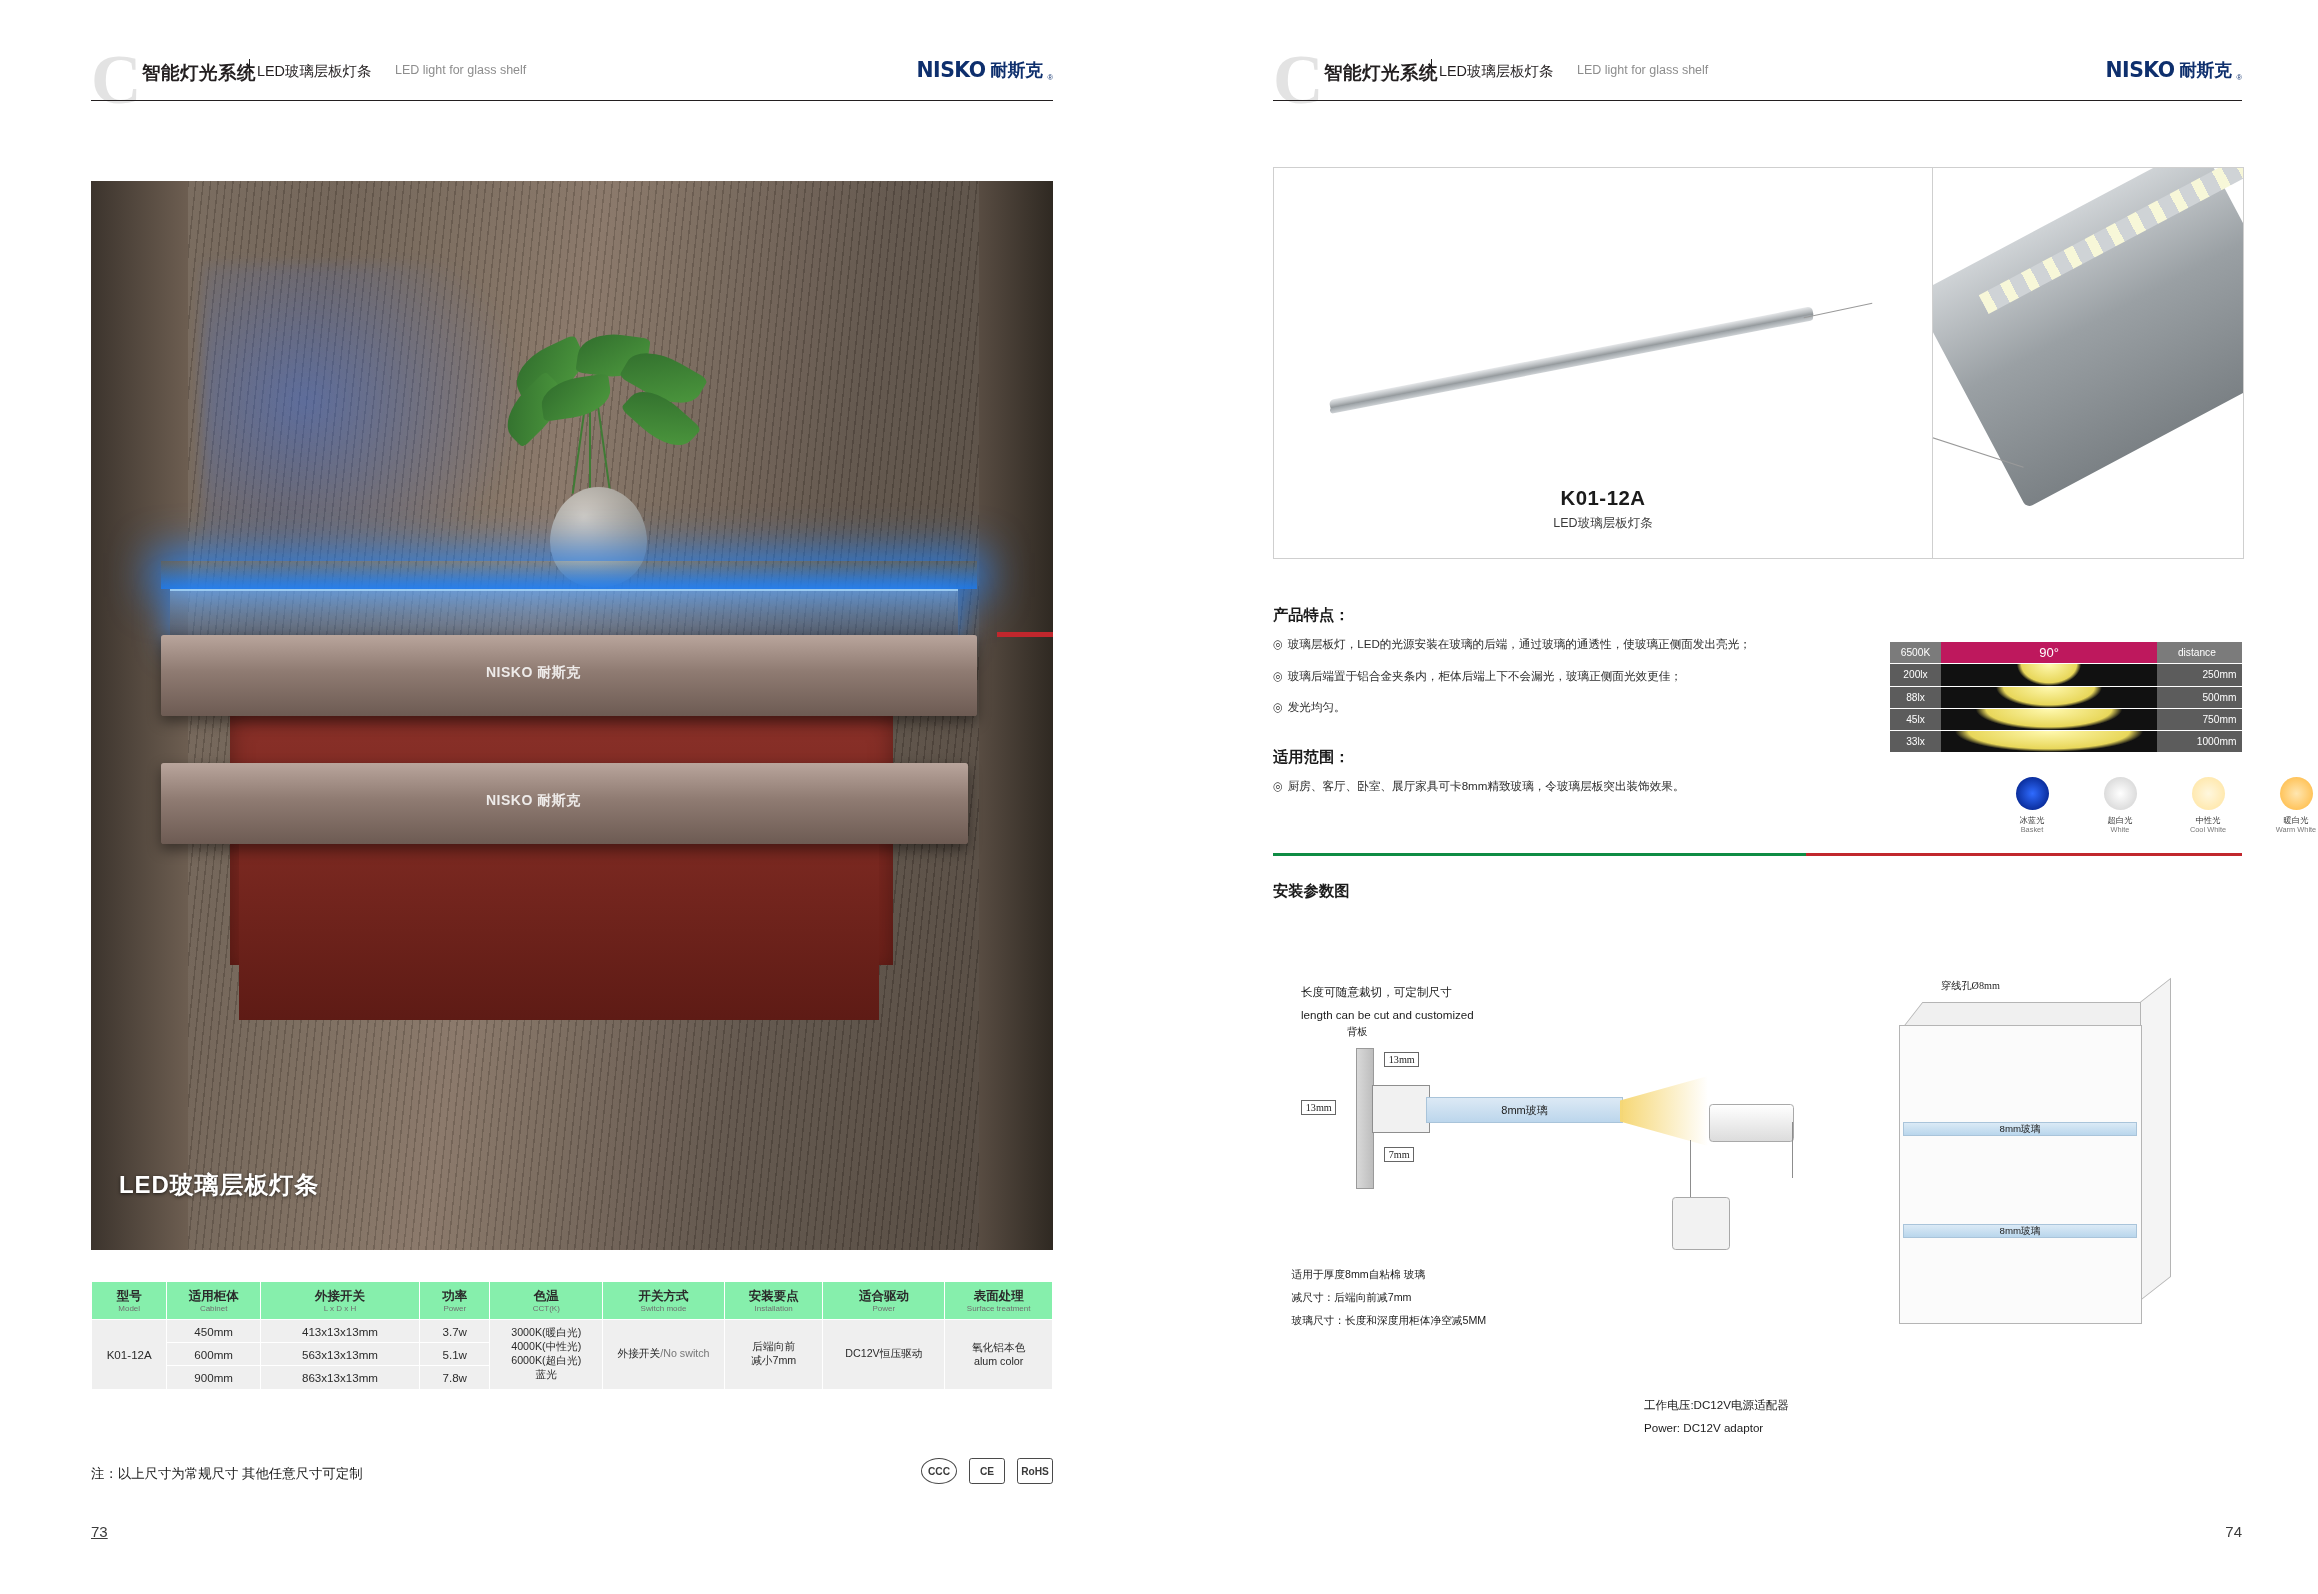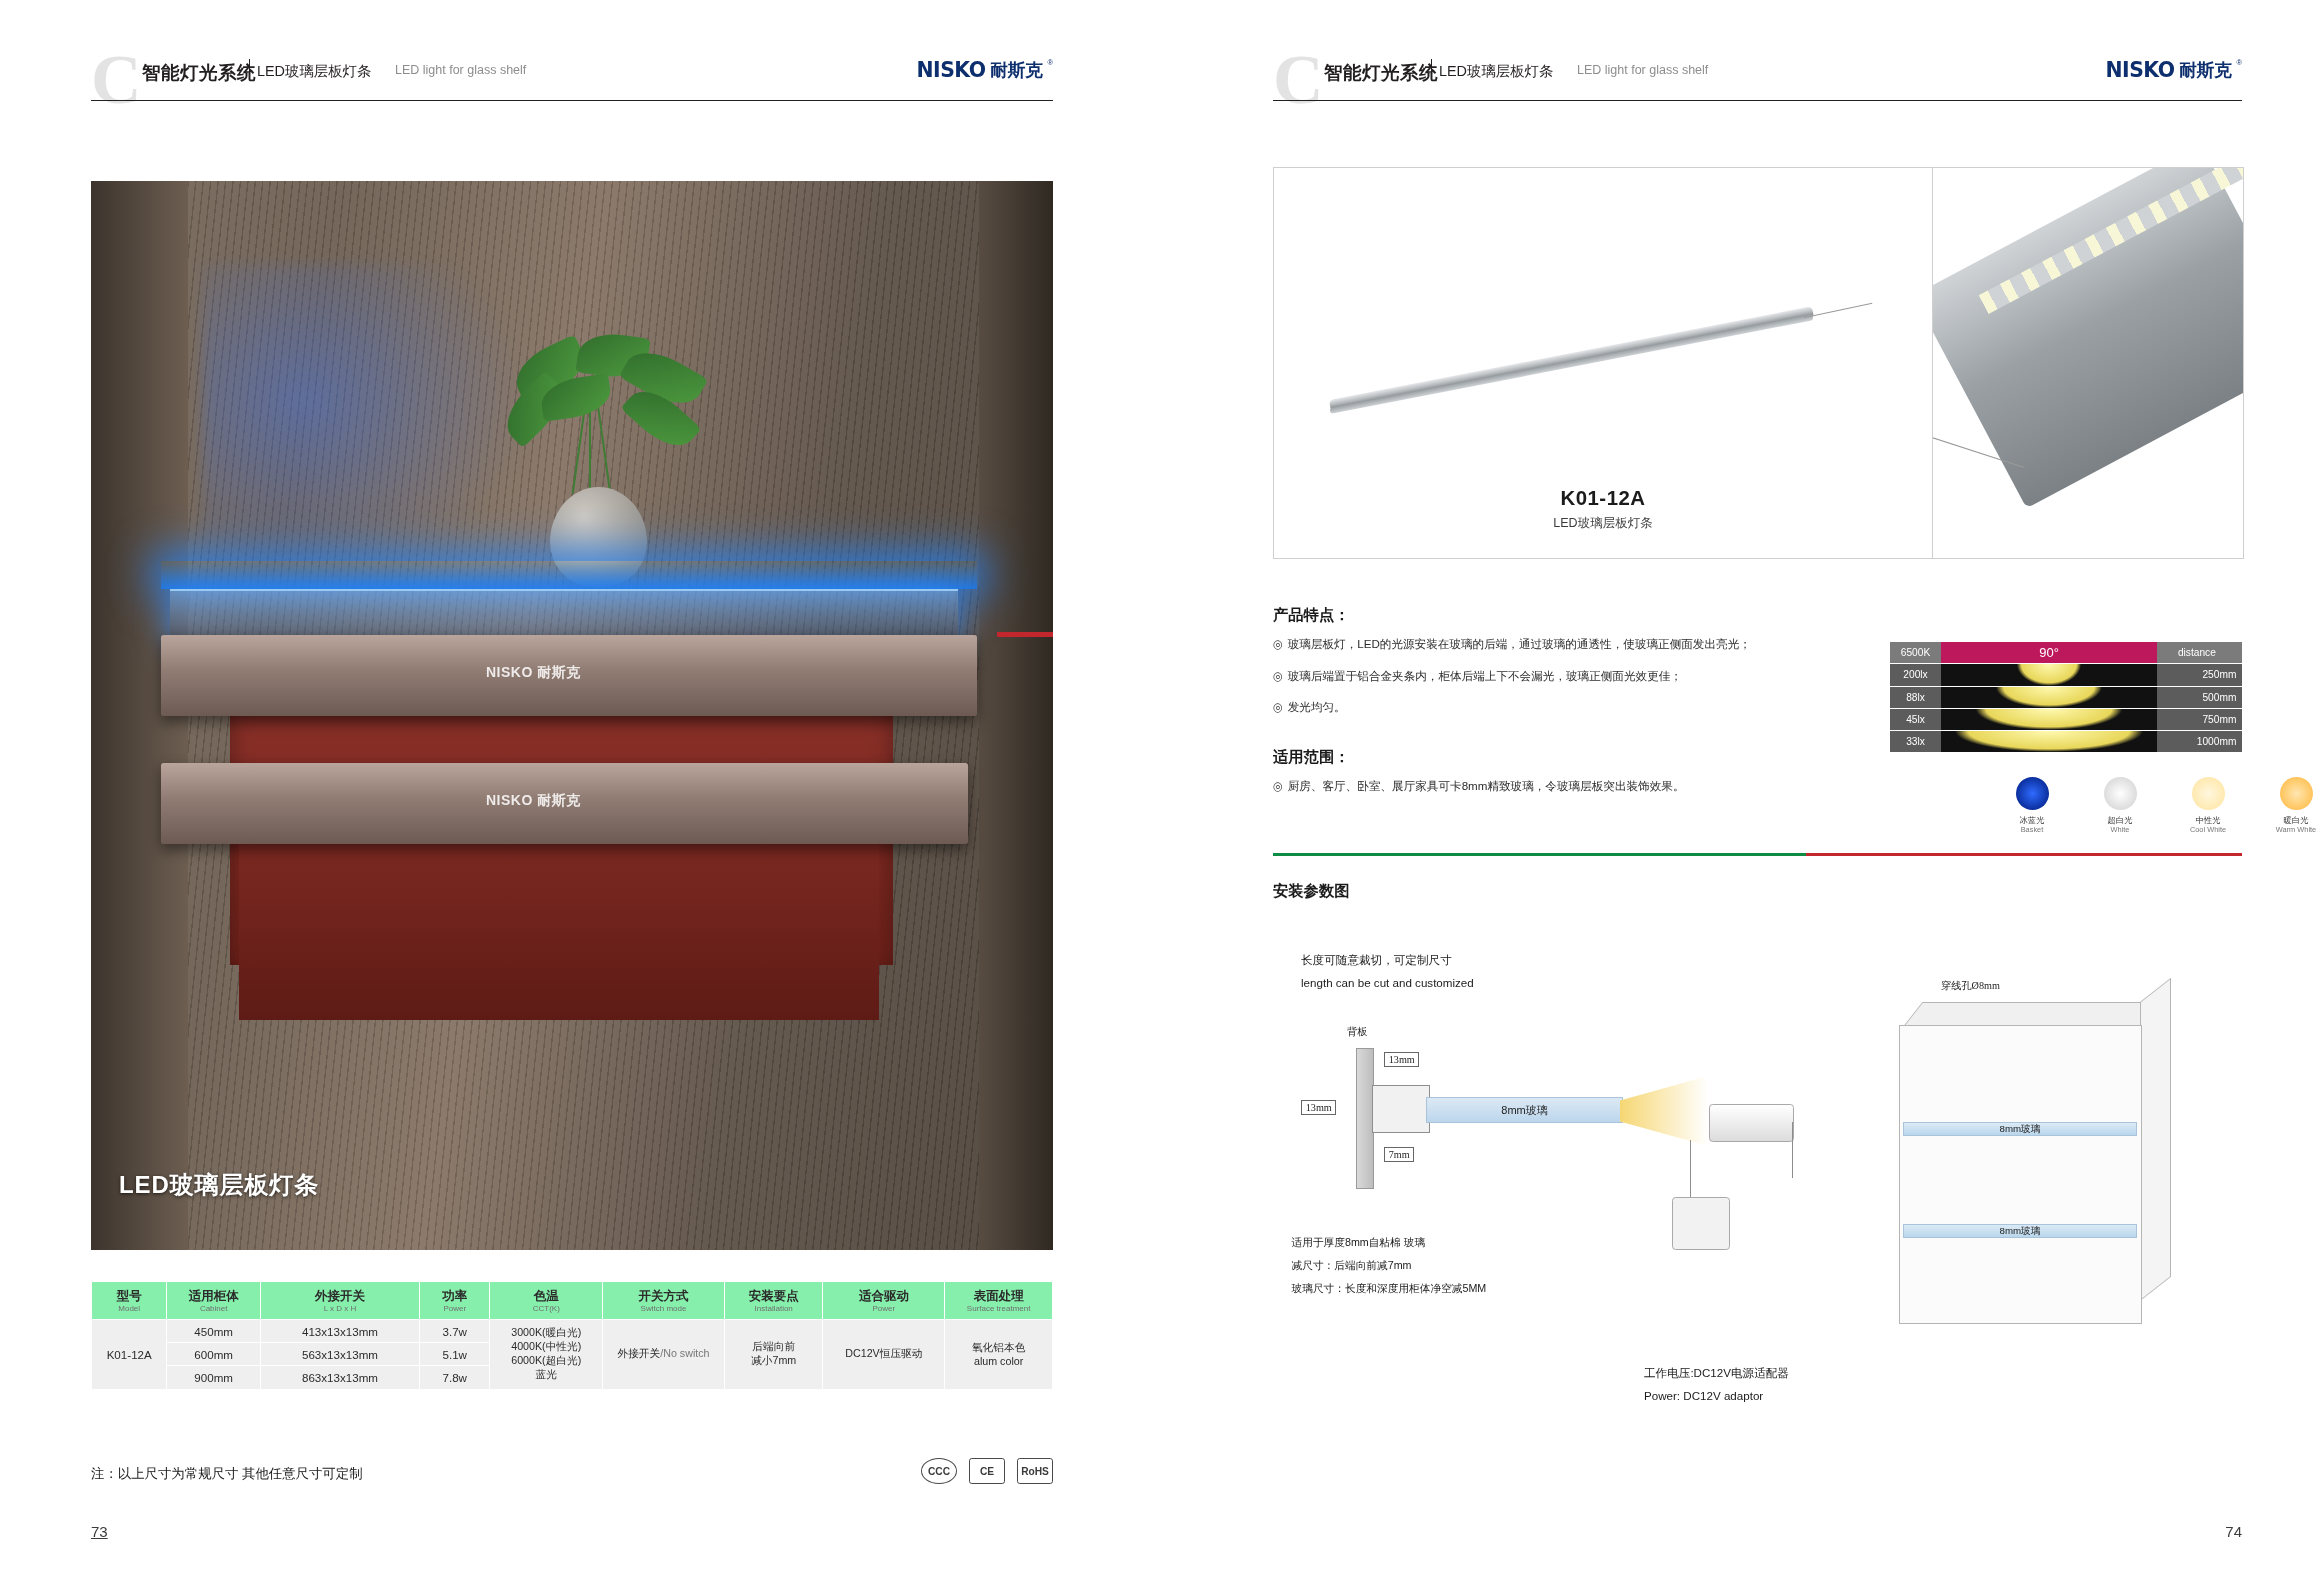--- a/index.html
+++ b/index.html
@@ -11,21 +11,21 @@
   .gutter{position:absolute;left:1167px;top:0;width:1.4px;height:1595px;background:#d2d2d2;}
 
   
   .hdr{position:absolute;top:55px;height:51px;}
   .hdr .cmark{position:absolute;left:0;top:-10.2px;font-size:70px;line-height:70px;color:#e3e3e3;font-weight:bold;font-family:"Liberation Serif",serif;}
   .hdr .h-cn{position:absolute;font-size:18.5px;font-weight:bold;color:#231f20;letter-spacing:0.5px;}
   .hdr .h-bar{position:absolute;width:1.4px;background:#231f20;}
   .hdr .h-sub-cn{position:absolute;font-size:14.4px;color:#231f20;}
   .hdr .h-sub-en{position:absolute;font-size:12.5px;color:#8d8d8d;}
   .hdr .rule{position:absolute;height:1.4px;background:#231f20;}
-  .logo{position:absolute;display:flex;align-items:flex-start;gap:4.6px;}
+  .logo{position:absolute;display:flex;align-items:flex-end;gap:4.6px;}
   .logo .nisko{font-size:20.4px;font-weight:bold;letter-spacing:-0.5px;color:#0e2f6d;font-family:"DejaVu Sans",sans-serif;}
   .logo .cn{font-size:17.6px;font-weight:bold;color:#0e2f6d;}
   .logo .reg{font-size:7.4px;color:#0e2f6d;vertical-align:super;}
 
   
   .photo{position:absolute;left:91px;top:181px;width:962px;height:1069px;overflow:hidden;
     background:linear-gradient(180deg,#6b5d52 0%,#5d5148 40%,#4a4038 100%);}
   .wood{position:absolute;inset:0;
     background:
       repeating-linear-gradient(96deg, rgba(0,0,0,0.13) 0px, rgba(0,0,0,0.13) 1.4px, rgba(255,255,255,0.04) 1.4px, rgba(255,255,255,0.04) 7.4px),
@@ -112,21 +112,21 @@
     background:linear-gradient(90deg,#f6d774,rgba(246,215,116,0));clip-path:polygon(0 35%,0 65%,100% 100%,100% 0);}
   .dimtxt{position:absolute;font-size:10.2px;color:#1d1d1d;font-family:Liberation Serif, serif;}
   .cabinet{position:absolute;left:598px;top:60px;width:306px;height:352px;}
   .cab-face{position:absolute;left:28px;top:28px;width:241px;height:297px;border:1.4px solid #b5b5b5;background:#fbfbfb;}
   .cab-top{position:absolute;left:28px;top:4.6px;width:241px;height:28px;background:#f0f0f0;border:1.4px solid #b5b5b5;transform:skewX(-38deg);transform-origin:bottom left;}
   .cab-side{position:absolute;left:269px;top:4.6px;width:29px;height:297px;background:#f4f4f4;border:1.4px solid #b5b5b5;transform:skewY(-38deg);transform-origin:top left;}
   .cab-shelf{position:absolute;height:12px;background:linear-gradient(180deg,#dbeaf6,#b9d6ec);border:0.9px solid #a9c4da;display:flex;align-items:center;justify-content:center;font-size:9.7px;color:#1d1d1d;}
   .adapter{position:absolute;left:436px;top:167px;width:83px;height:36px;background:linear-gradient(180deg,#ffffff,#dcdcdc);border:1.4px solid #a9a9a9;border-radius:3.7px;}
   .plug{position:absolute;left:399px;top:260px;width:56px;height:51px;background:#f2f2f2;border:1.4px solid #a9a9a9;border-radius:3.7px;}
   .cord{position:absolute;border-left:1.4px solid #8d8d8d;}
-  .diagtxt{position:absolute;font-size:11.6px;color:#1b1b1b;line-height:1.5;}
+  .diagtxt{position:absolute;font-size:11.6px;color:#1b1b1b;line-height:1.5;margin-top:32px;}
   .diagtxt.small{font-size:10.7px;}
 </style>
 </head>
 <body>
 
 <div class="spread">
 
   <div class="page left">
 
     <div class="hdr" style="left:91px;width:962px;">

